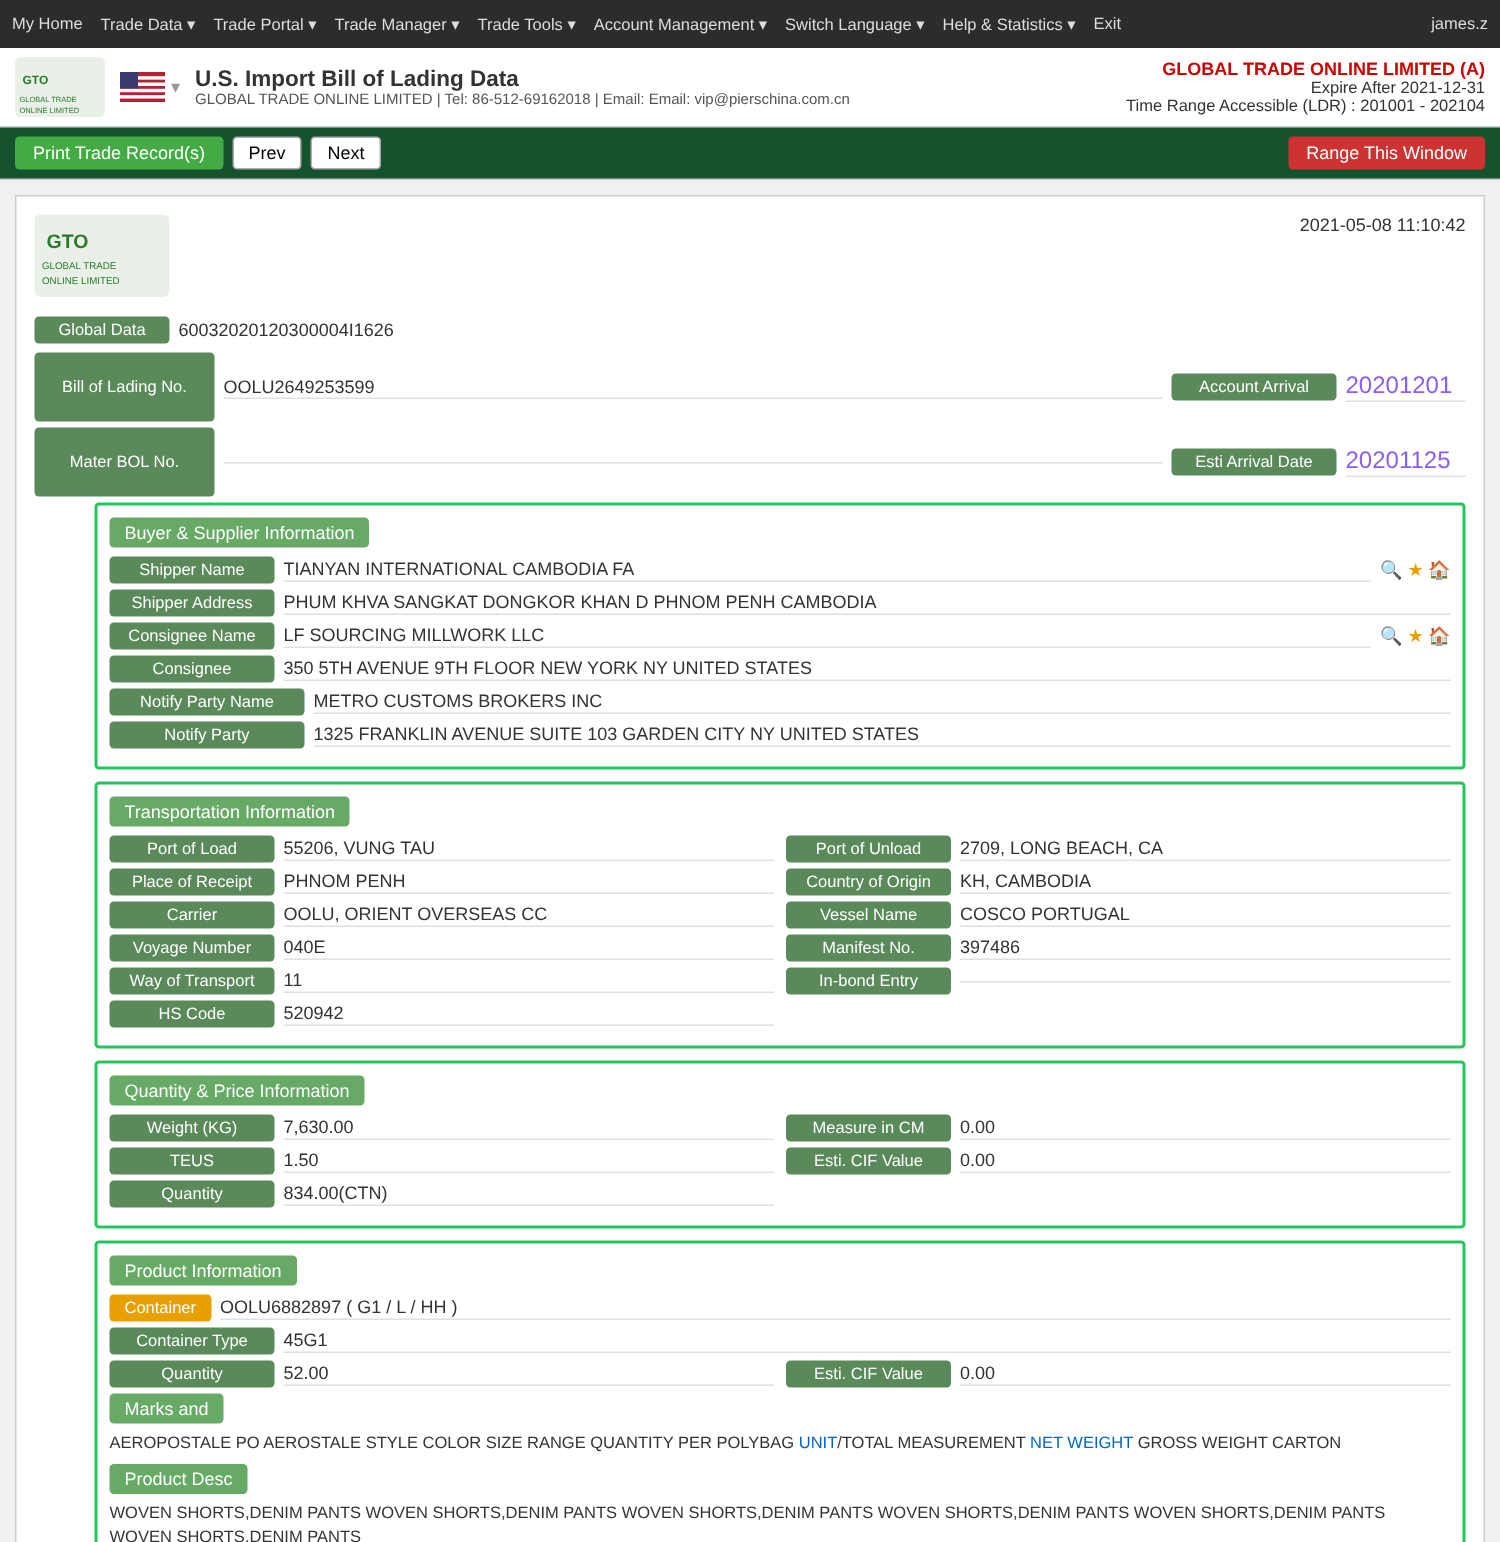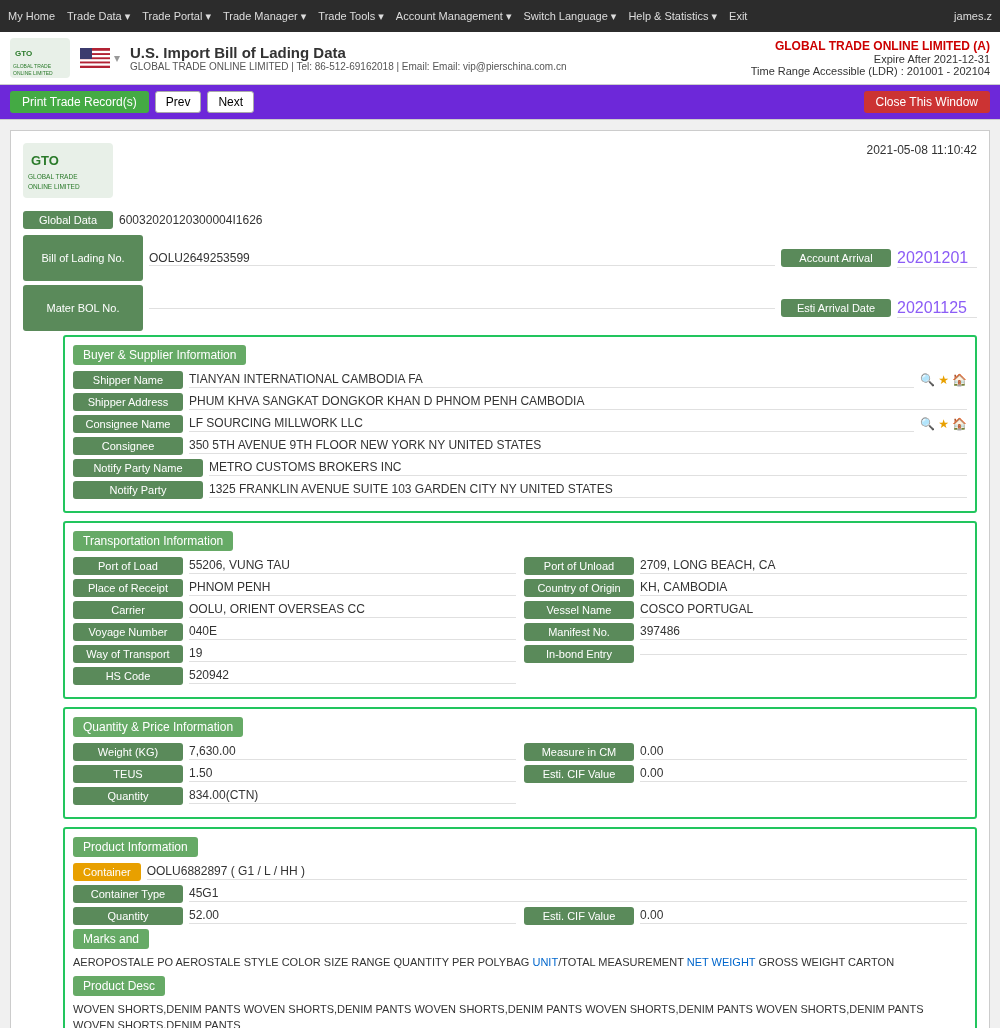--- a/index.html
+++ b/index.html
@@ -17,21 +17,21 @@
     .logo { display: flex; align-items: center; }
     .flag-container { display: flex; align-items: center; gap: 4px; }
     .header-title-block { }
     .header-title { font-size: 15px; font-weight: bold; color: #333; }
     .header-subtitle { font-size: 10px; color: #555; }
     .header-right { text-align: right; }
     .gto-name { color: #cc0000; font-weight: bold; font-size: 12px; }
     .expire-text { font-size: 11px; color: #333; }
 
     
-    .toolbar { background: #6d28d9; display: flex; align-items: center; padding: 6px 10px; gap: 6px; border-bottom: 1px solid #ccc; }
+    .toolbar { background: #14532d; display: flex; align-items: center; padding: 6px 10px; gap: 6px; border-bottom: 1px solid #ccc; }
     .btn-print { background: #4a4; color: #fff; border: none; padding: 4px 12px; border-radius: 3px; cursor: pointer; font-size: 12px; }
     .btn-nav { background: #fff; border: 1px solid #aaa; padding: 3px 10px; border-radius: 3px; cursor: pointer; font-size: 12px; }
     .btn-close { background: #c33; color: #fff; border: none; padding: 4px 12px; border-radius: 3px; cursor: pointer; font-size: 12px; margin-left: auto; }
 
     
     .main-content { background: #f0f0f0; padding: 10px; }
 
     
     .record-card { background: #fff; border: 1px solid #ccc; padding: 12px; margin-bottom: 8px; }
 
@@ -137,21 +137,21 @@
     <div class="gto-name">GLOBAL TRADE ONLINE LIMITED (A)</div>
     <div class="expire-text">Expire After 2021-12-31</div>
     <div class="expire-text">Time Range Accessible (LDR) : 201001 - 202104</div>
   </div>
 </div>
 
 <div class="toolbar">
   <button class="btn-print">Print Trade Record(s)</button>
   <button class="btn-nav">Prev</button>
   <button class="btn-nav">Next</button>
-  <button class="btn-close">Close This Window</button>
+  <button class="btn-close">Range This Window</button>
 </div>
 
 <div class="main-content">
   <div class="record-card">
 
     <div class="record-header">
       <div>
         <svg width="90" height="55" viewBox="0 0 90 55">
           <rect width="90" height="55" rx="4" fill="#e8f0e8"></rect>
           <text x="8" y="22" font-size="13" fill="#2a7a2a" font-weight="bold">GTO</text>
@@ -268,21 +268,21 @@
         </div>
         <div class="transport-col">
           <div class="field-label">Manifest No.</div>
           <div class="field-value">397486</div>
         </div>
       </div>
 
       <div class="transport-row">
         <div class="transport-col">
           <div class="field-label">Way of Transport</div>
-          <div class="field-value">19</div>
+          <div class="field-value">11</div>
         </div>
         <div class="transport-col">
           <div class="field-label">In-bond Entry</div>
           <div class="field-value"></div>
         </div>
       </div>
 
       <div class="transport-row">
         <div class="transport-col">
           <div class="field-label">HS Code</div>

